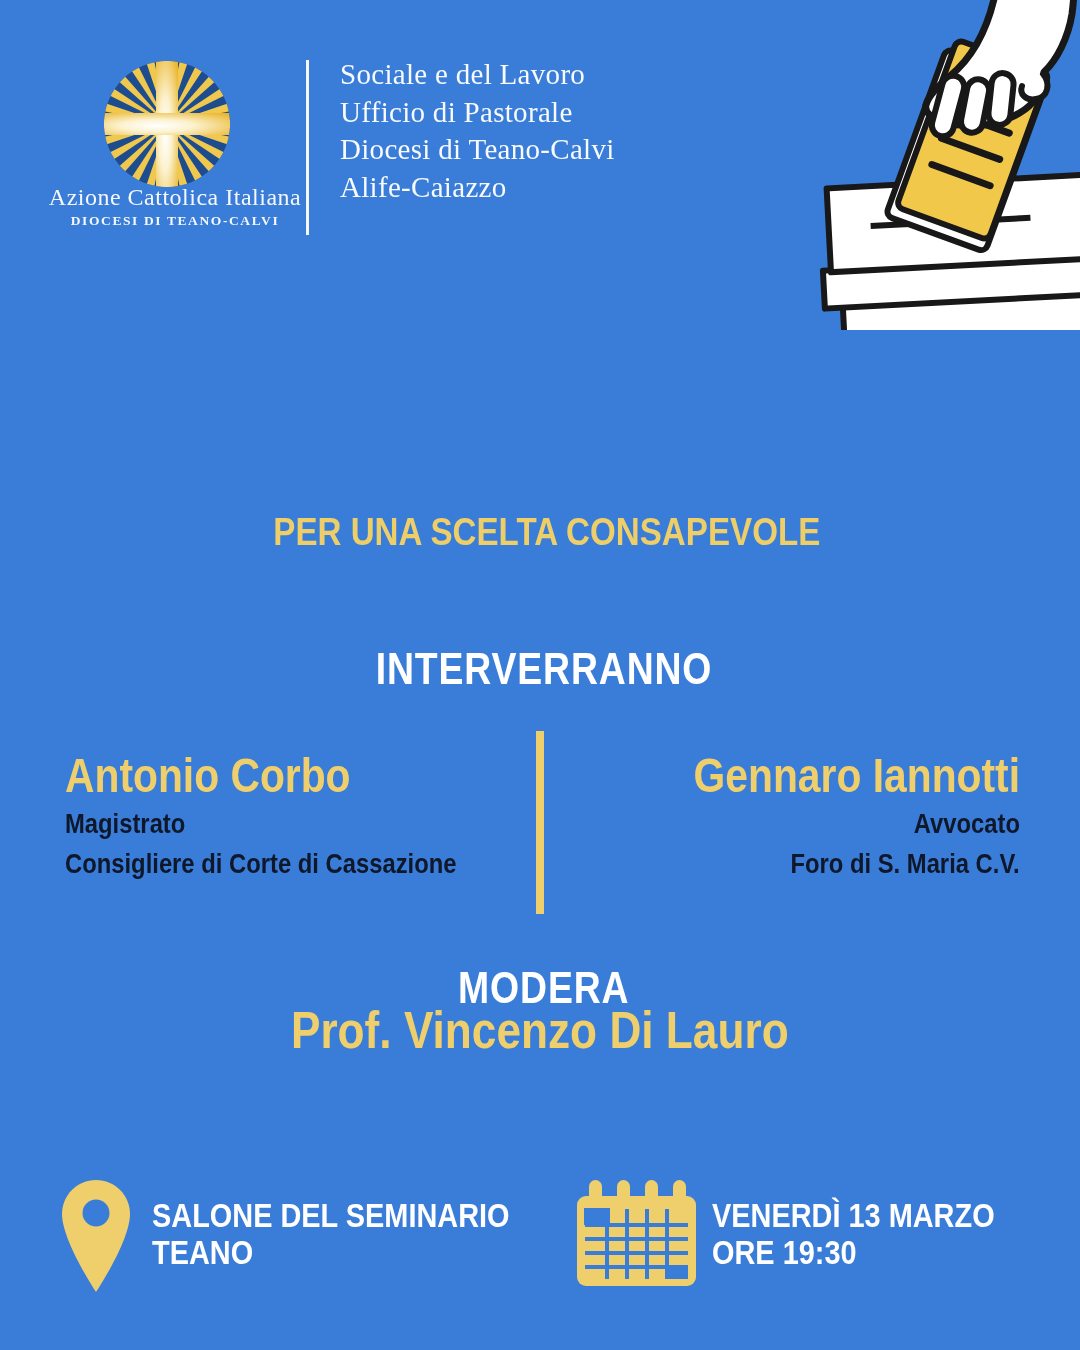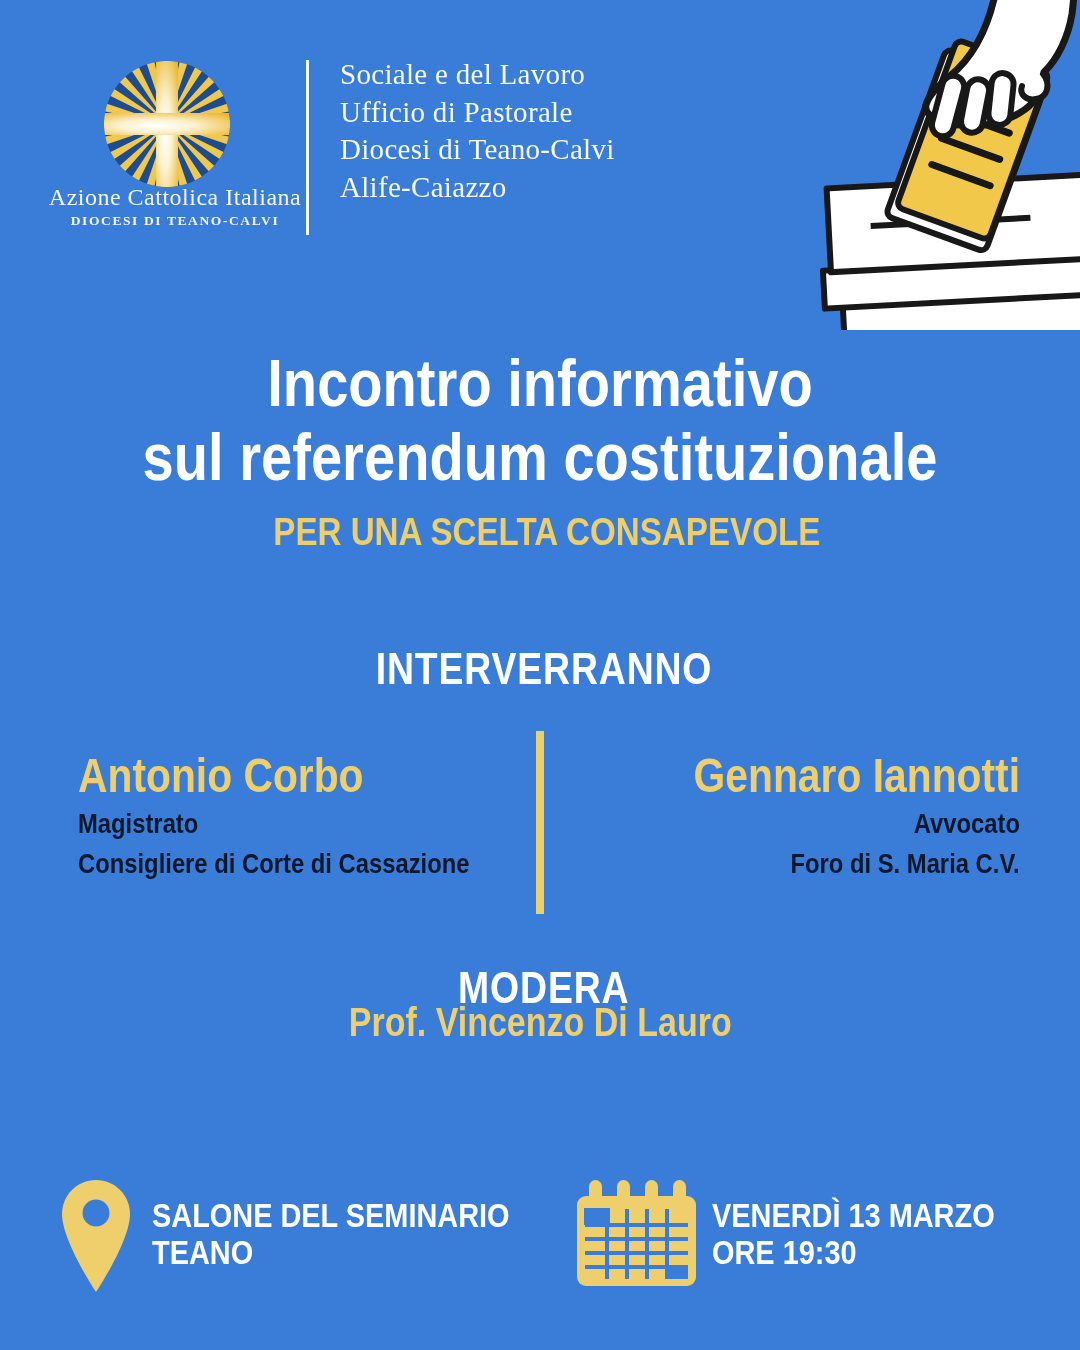--- a/index.html
+++ b/index.html
@@ -50,35 +50,35 @@
   .subtitle {
     position: absolute; left: 0; top: 510px; width: 1080px;
     text-align: center; font-weight: 700; font-size: 39px; color: #EDCE68; padding-left: 13px;
   }
   .section-heading {
     position: absolute; left: 4px; width: 1080px; text-align: center;
     font-weight: 700; font-size: 44px; color: #ffffff; letter-spacing: 1px;
   }
 
   
-  .speaker-left  { position: absolute; left: 65px;  top: 748px; width: 460px; text-align: left; margin-left: 13px; }
+  .speaker-left  { position: absolute; left: 65px;  top: 748px; width: 460px; text-align: left; }
   .speaker-right { position: absolute; right: 60px; top: 748px; width: 460px; text-align: right; }
   .speaker-name  { font-weight: 700; font-size: 48px; color: #EFCF6B; line-height: 56px; }
   .speaker-role  { font-weight: 700; font-size: 28px; color: #0f172a; line-height: 40px; }
   .speaker-left .speaker-role:first-of-type { margin-top: 12px; }
   .speaker-right .speaker-role:first-of-type { margin-top: 16px; }
   .speaker-divider {
     position: absolute; left: 536px; top: 731px; width: 8px; height: 183px;
     background: #EFCF6B;
   }
 
   
   .moderator-name {
     position: absolute; left: 0; top: 1000px; width: 1080px; text-align: center;
-    font-weight: 700; font-size: 40px; color: #EFCF6B;
+    font-weight: 700; font-size: 52px; color: #EFCF6B;
   }
 
   
   .footer-text {
     position: absolute; font-weight: 700; font-size: 34px; line-height: 37px; color: #ffffff;
   }
   .footer-loc-text  { left: 152px; top: 1197px; }
   .footer-date-text { left: 712px; top: 1197px; }
 </style>
 </head>
@@ -180,24 +180,20 @@
 
     <path d="M 233,74 C 241,84 238,97 226,99 C 216,101 209,94 212,86" fill="#ffffff" stroke="#181818" stroke-width="6" stroke-linecap="round"></path>
 
     <g fill="#ffffff" stroke="#181818" stroke-width="6">
       <rect x="-31" y="-11" width="62" height="22" rx="11" transform="translate(138,106) rotate(105)"></rect>
       <rect x="-27" y="-11" width="54" height="22" rx="11" transform="translate(165,106) rotate(101)"></rect>
       <rect x="-26" y="-11" width="52" height="22" rx="11" transform="translate(191,99) rotate(96)"></rect>
     </g>
   </svg>
 
-  <div class="title">
-    <span class="blockline">Incontro informativo</span>
-    <span class="blockline">sul referendum costituzionale</span>
-  </div>
   <div class="subtitle">
     <span class="cond">PER UNA SCELTA CONSAPEVOLE</span>
   </div>
 
   <div class="section-heading" style="top:644px;">
     <span class="cond">INTERVERRANNO</span>
   </div>
 
   <div class="speaker-left">
     <div class="speaker-name">

